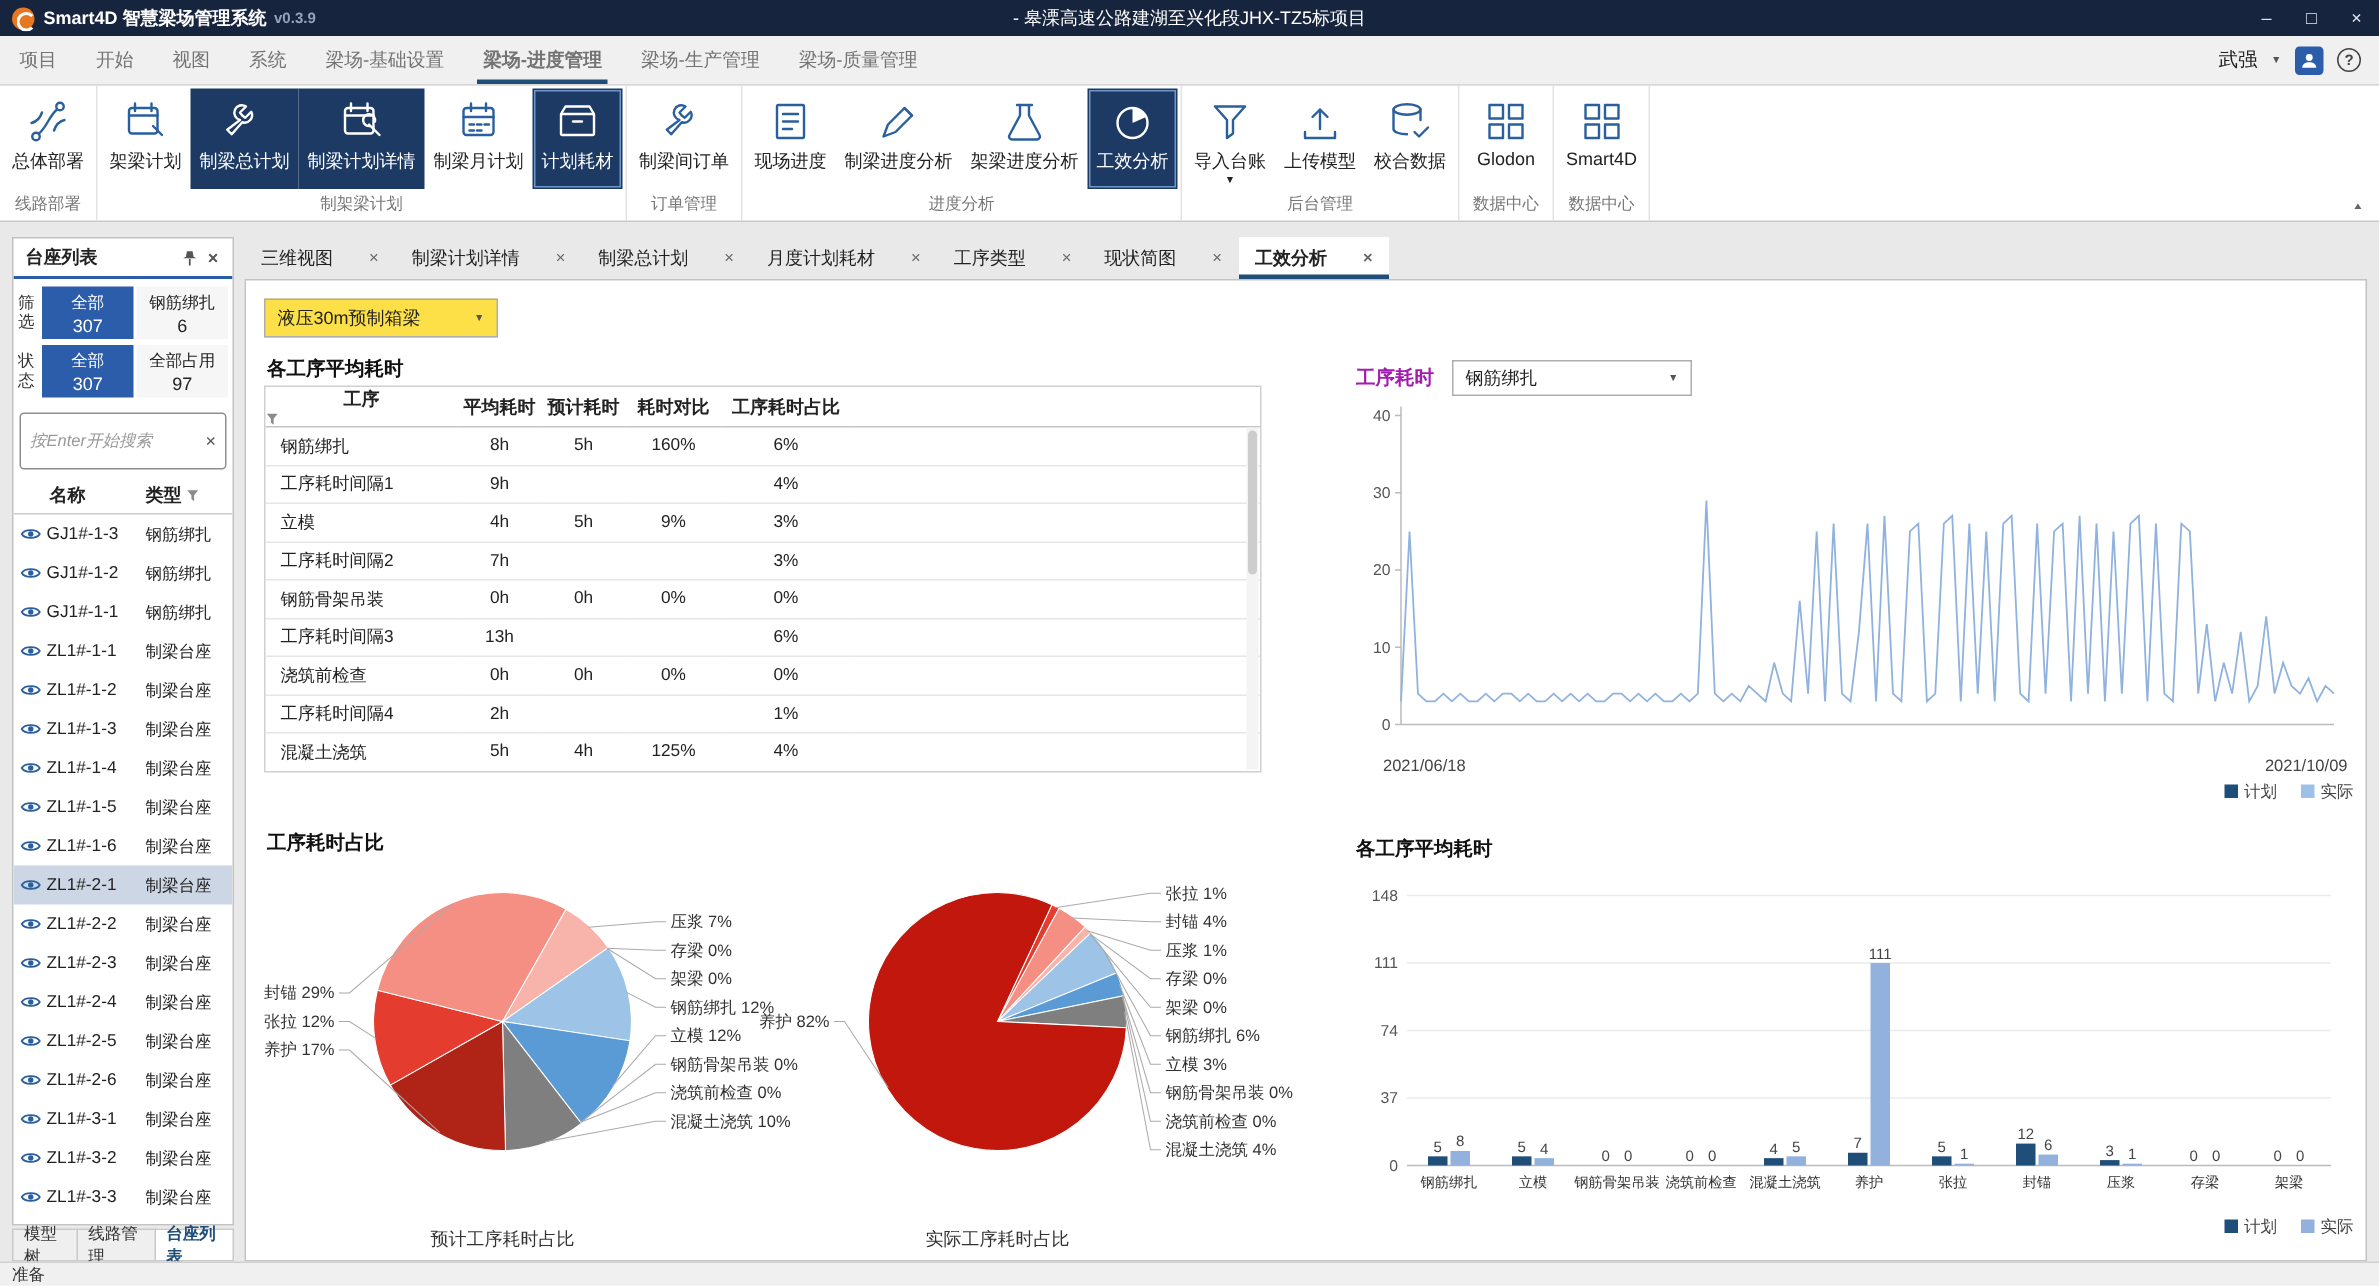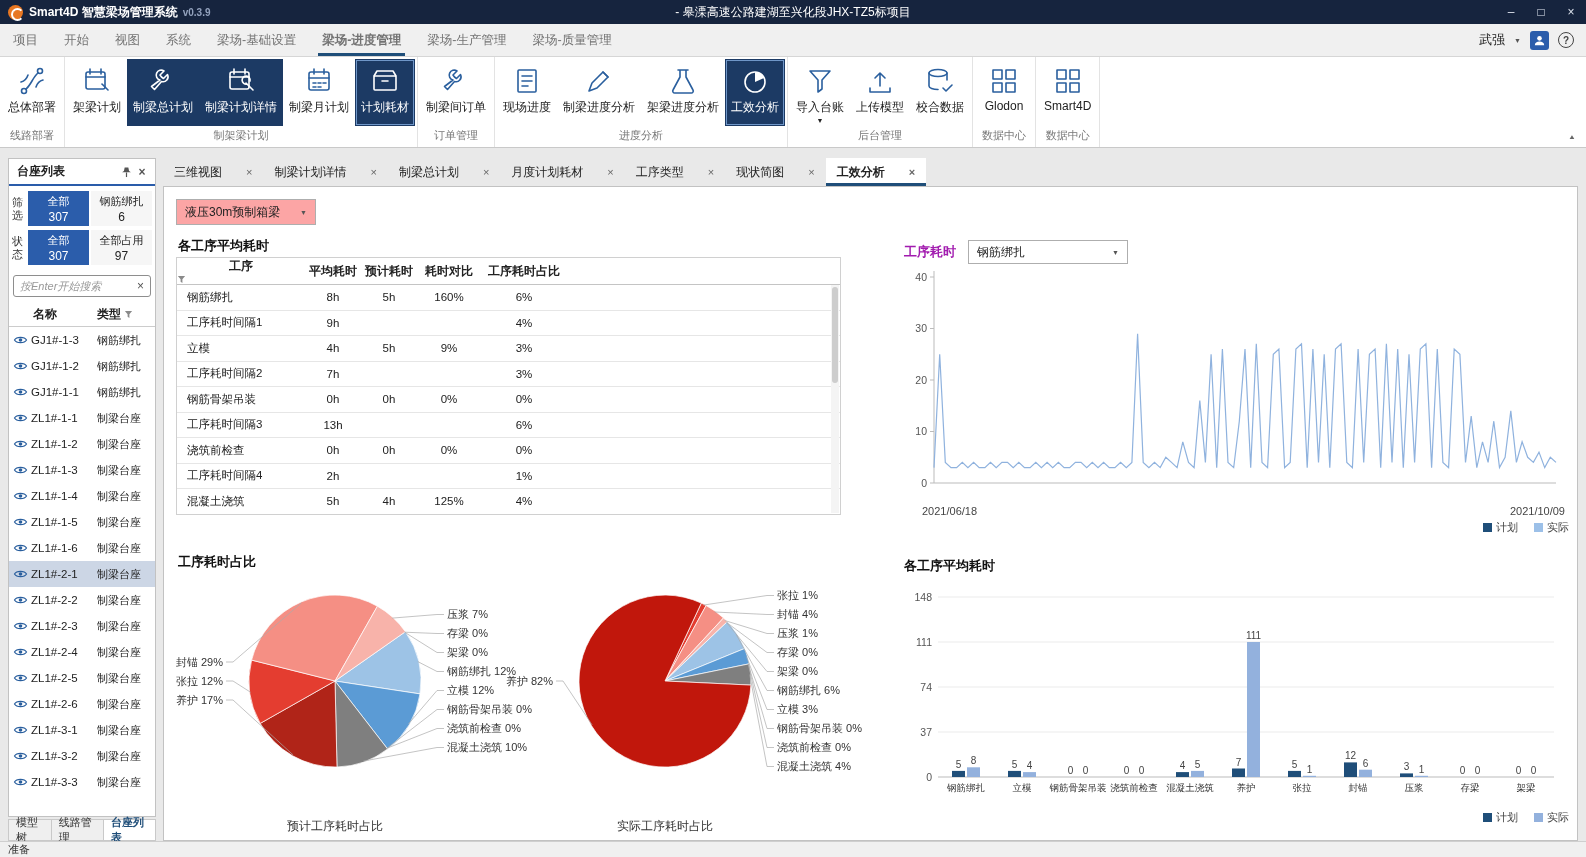--- a/index.html
+++ b/index.html
@@ -51,21 +51,21 @@
   .sidebar{background:#fff;border:1px solid #c2c2c2;flex:1;display:flex;flex-direction:column;overflow:hidden;}
   .sidebar-header{height:27px;display:flex;align-items:center;padding:0 5px 0 8px;border-bottom:2px solid #2a5caa;font-weight:bold;font-size:12px;flex:none;}
   .sidebar-header .spacer{flex:1;}
   .hdr-ico{width:16px;height:16px;display:flex;align-items:center;justify-content:center;color:#555;font-size:12px;}
   .filter-block{padding:5px 3px 2px;flex:none;}
   .filter-row{display:flex;align-items:center;margin-bottom:4px;}
   .filter-row-label{width:14px;font-size:11px;line-height:13px;display:flex;flex-direction:column;justify-content:center;color:#333;word-break:break-all;}
   .filter-cell{flex:1;margin-left:2px;text-align:center;padding:3px 0 2px;font-size:11px;background:#f6f6f6;color:#222;}
   .filter-cell.hl{background:#2b5dab;color:#fff;}
   .filter-cell .v{display:block;font-size:12px;margin-top:1px;}
-  .search-box{margin:4px 4px 6px;border:1px solid #8e8e8e;border-radius:3px;height:22px;display:flex;align-items:center;padding:0 6px;flex:none;background:#fff;}
+  .search-box{margin:4px 4px 6px;border:1px solid #8e8e8e;border-radius:3px;height:38px;display:flex;align-items:center;padding:0 6px;flex:none;background:#fff;}
   .search-box input{border:none;outline:none;flex:1;width:60px;font-size:11px;font-style:italic;color:#333;font-family:inherit;background:transparent;}
   .search-box input::placeholder{color:#999;font-style:italic;}
   .search-clear{color:#555;font-size:12px;margin-left:3px;}
   .list-header{display:flex;align-items:center;height:24px;border-bottom:1px solid #ccc;font-weight:bold;font-size:12px;flex:none;}
   .list-header .col-name{flex:1;padding-left:24px;}
   .list-header .col-type{width:58px;display:flex;align-items:center;gap:3px;}
   .seat-rows{flex:1;overflow:hidden;}
   .seat-row{display:flex;align-items:center;height:26px;font-size:11px;}
   .seat-row .eye{width:22px;display:flex;justify-content:center;flex:none;}
   .seat-row .name{flex:1;font-size:11.5px;}
@@ -78,21 +78,21 @@
 
   
   .main{flex:1;display:flex;flex-direction:column;min-width:0;}
   .tabbar{height:28px;display:flex;align-items:stretch;flex:none;}
   .tab{display:flex;align-items:center;gap:24px;padding:0 11px;font-size:12px;position:relative;color:#222;}
   .tab.active{background:#fff;font-weight:bold;}
   .tab.active::after{content:"";position:absolute;left:0;right:0;bottom:0;height:3px;background:#1f4e79;}
   .tab-close{color:#666;font-size:11px;}
   .main-panel{flex:1;background:#fff;border:1px solid #c2c2c2;position:relative;overflow:hidden;}
 
-  .beam-dropdown{position:absolute;left:12px;top:12px;width:140px;height:26px;border:1px solid #aeaeae;display:flex;align-items:center;padding:0 8px;background:#fca5a5;font-size:12px;}
+  .beam-dropdown{position:absolute;left:12px;top:12px;width:156px;height:26px;border:1px solid #aeaeae;display:flex;align-items:center;padding:0 8px;background:#fde047;font-size:12px;}
   .beam-dropdown .caret{margin-left:auto;}
   .sec-title{position:absolute;font-weight:bold;font-size:13px;color:#111;}
   #table-title{left:14px;top:50px;}
   #pie-title{left:14px;top:366px;}
   #bar-title{left:740px;top:370px;}
 
   .proc-table-wrap{position:absolute;left:12px;top:70px;width:665px;height:258px;border:1px solid #d0d0d0;overflow:hidden;}
   .proc-table{border-collapse:collapse;width:100%;table-layout:fixed;}
   .proc-table th{font-size:12px;font-weight:bold;border-bottom:1px solid #c4c4c4;height:26px;text-align:center;}
   .proc-table td{border-bottom:1px solid #e6e6e6;height:25.5px;font-size:11.5px;text-align:center;color:#222;}

